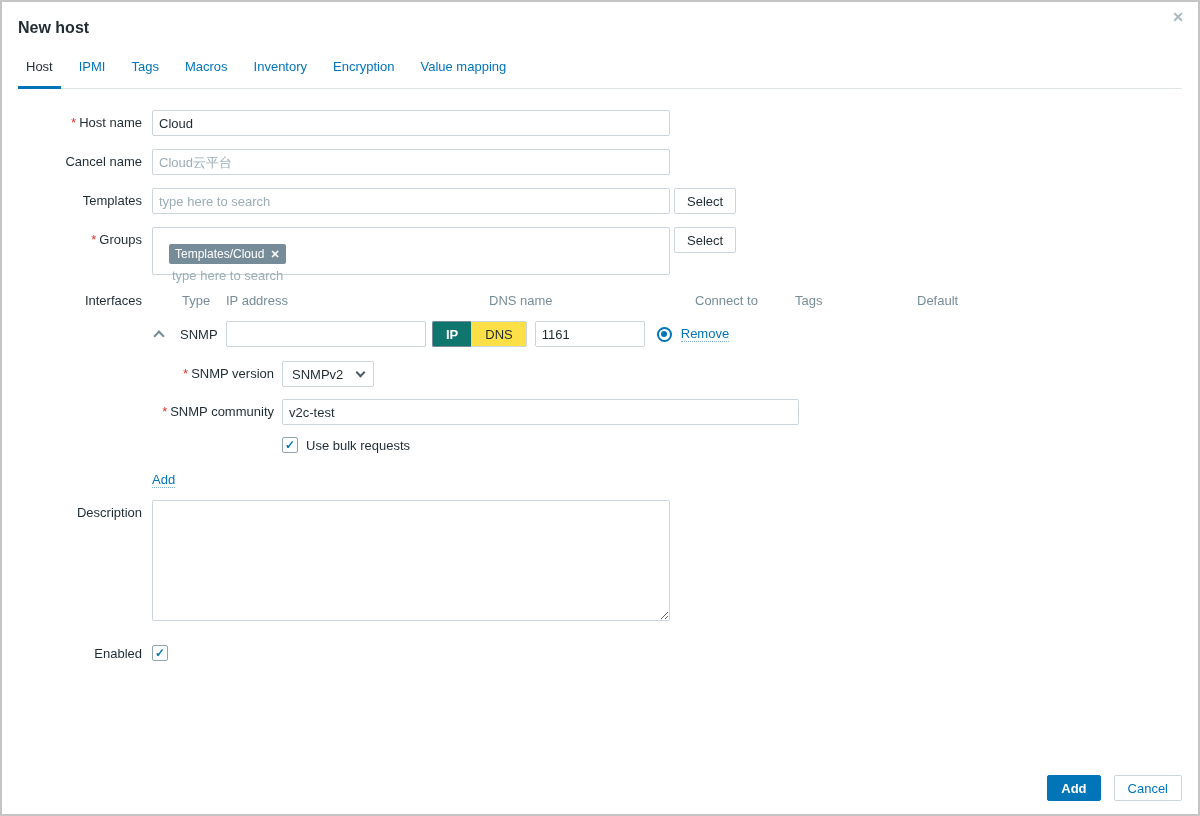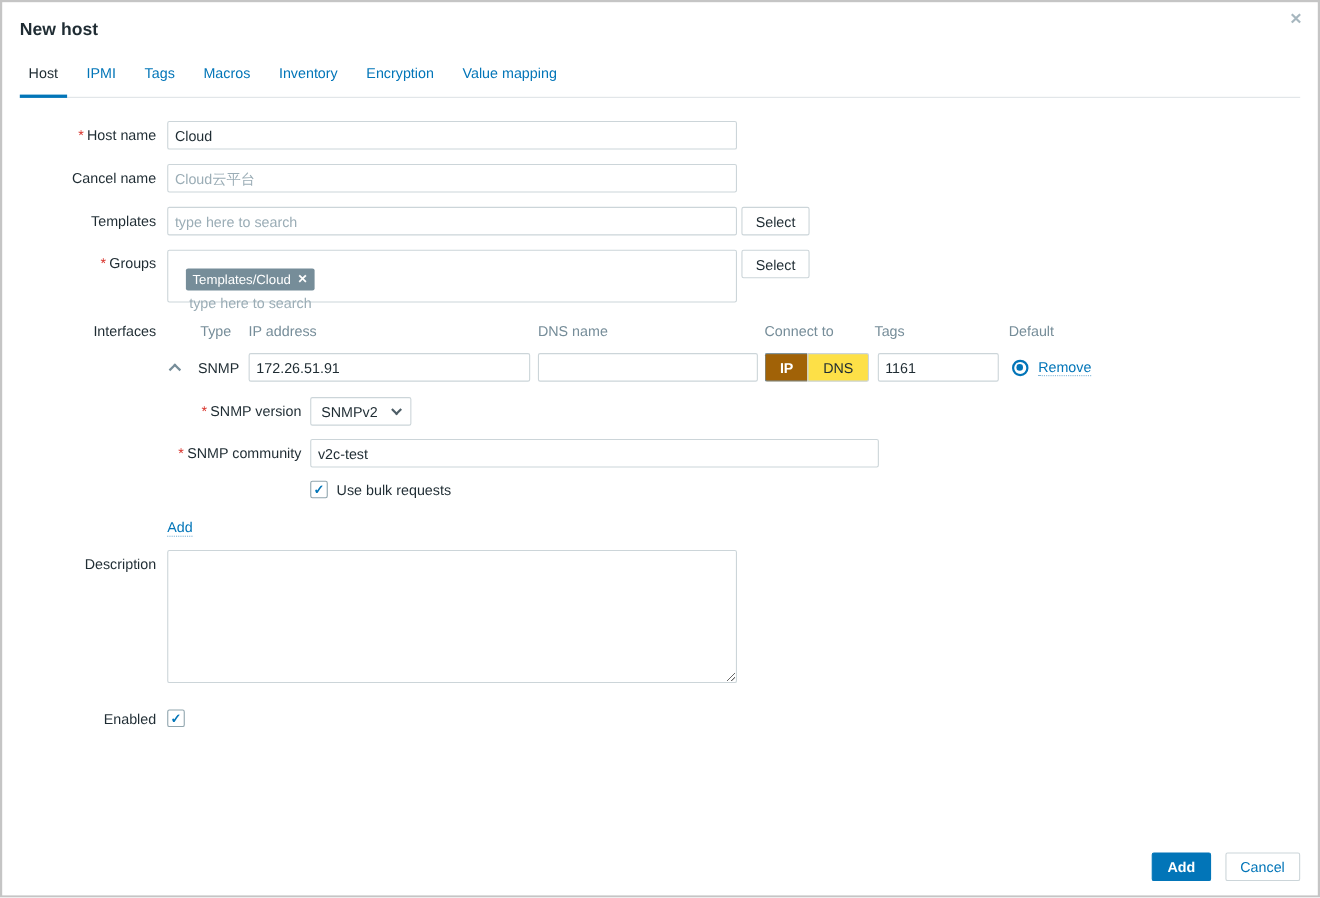--- a/index.html
+++ b/index.html
@@ -94,21 +94,21 @@
   .if-ip { width: 256px; margin-right: 7px; }
   .if-dns { width: 200px; margin-right: 6px; }
   .toggle { display: inline-flex; margin-right: 8px; }
   .seg {
     height: 26px; display: inline-flex; align-items: center;
     padding: 0 13px; border: 1px solid #ccd5d9; background: #fde047;
     cursor: pointer; color: #1f2c33;
   }
   .seg:first-child { border-radius: 2px 0 0 2px; border-right: none; }
   .seg:last-child { border-radius: 0 2px 2px 0; }
-  .seg.active { background: #a16207; border-color: #768d99; color: #fff; font-weight: bold; }
+  .seg.active { background: #0f766e; border-color: #768d99; color: #fff; font-weight: bold; }
   .if-port { width: 110px; margin-right: 12px; }
   .radio {
     width: 15px; height: 15px; border-radius: 50%;
     border: 2px solid #0275b8; background: #fff;
     display: inline-flex; align-items: center; justify-content: center;
     margin-right: 9px; cursor: pointer; flex: 0 0 auto;
   }
   .radio-dot { width: 6px; height: 6px; border-radius: 50%; background: #0275b8; }
   .link {
     color: #0275b8; text-decoration: none;
@@ -228,21 +228,20 @@
           <span class="ifh-conn">Connect to</span>
           <span class="ifh-port">Tags</span>
           <span>Default</span>
         </div>
 
         <div class="if-row">
           <span class="chev-cell">
             <span class="chevron-up"></span>
           </span>
           <span class="if-type">SNMP</span>
-          <input class="input if-ip" value="172.26.51.91" style="">
           <input class="input if-dns" value="" style="">
           <span class="toggle">
             <span class="seg active">IP</span>
             <span class="seg">DNS</span>
           </span>
           <input class="input if-port" value="1161" style="">
           <span class="radio">
             <span class="radio-dot"></span>
           </span>
           <a class="link">Remove</a>

